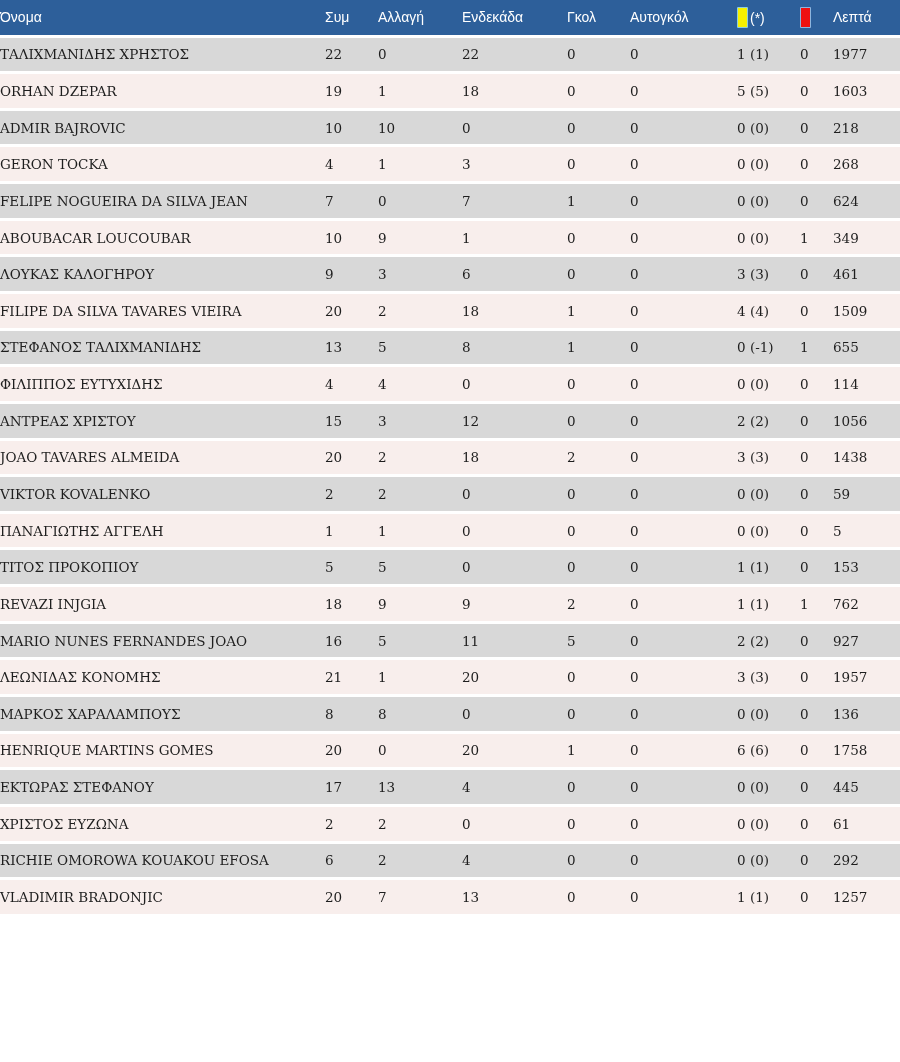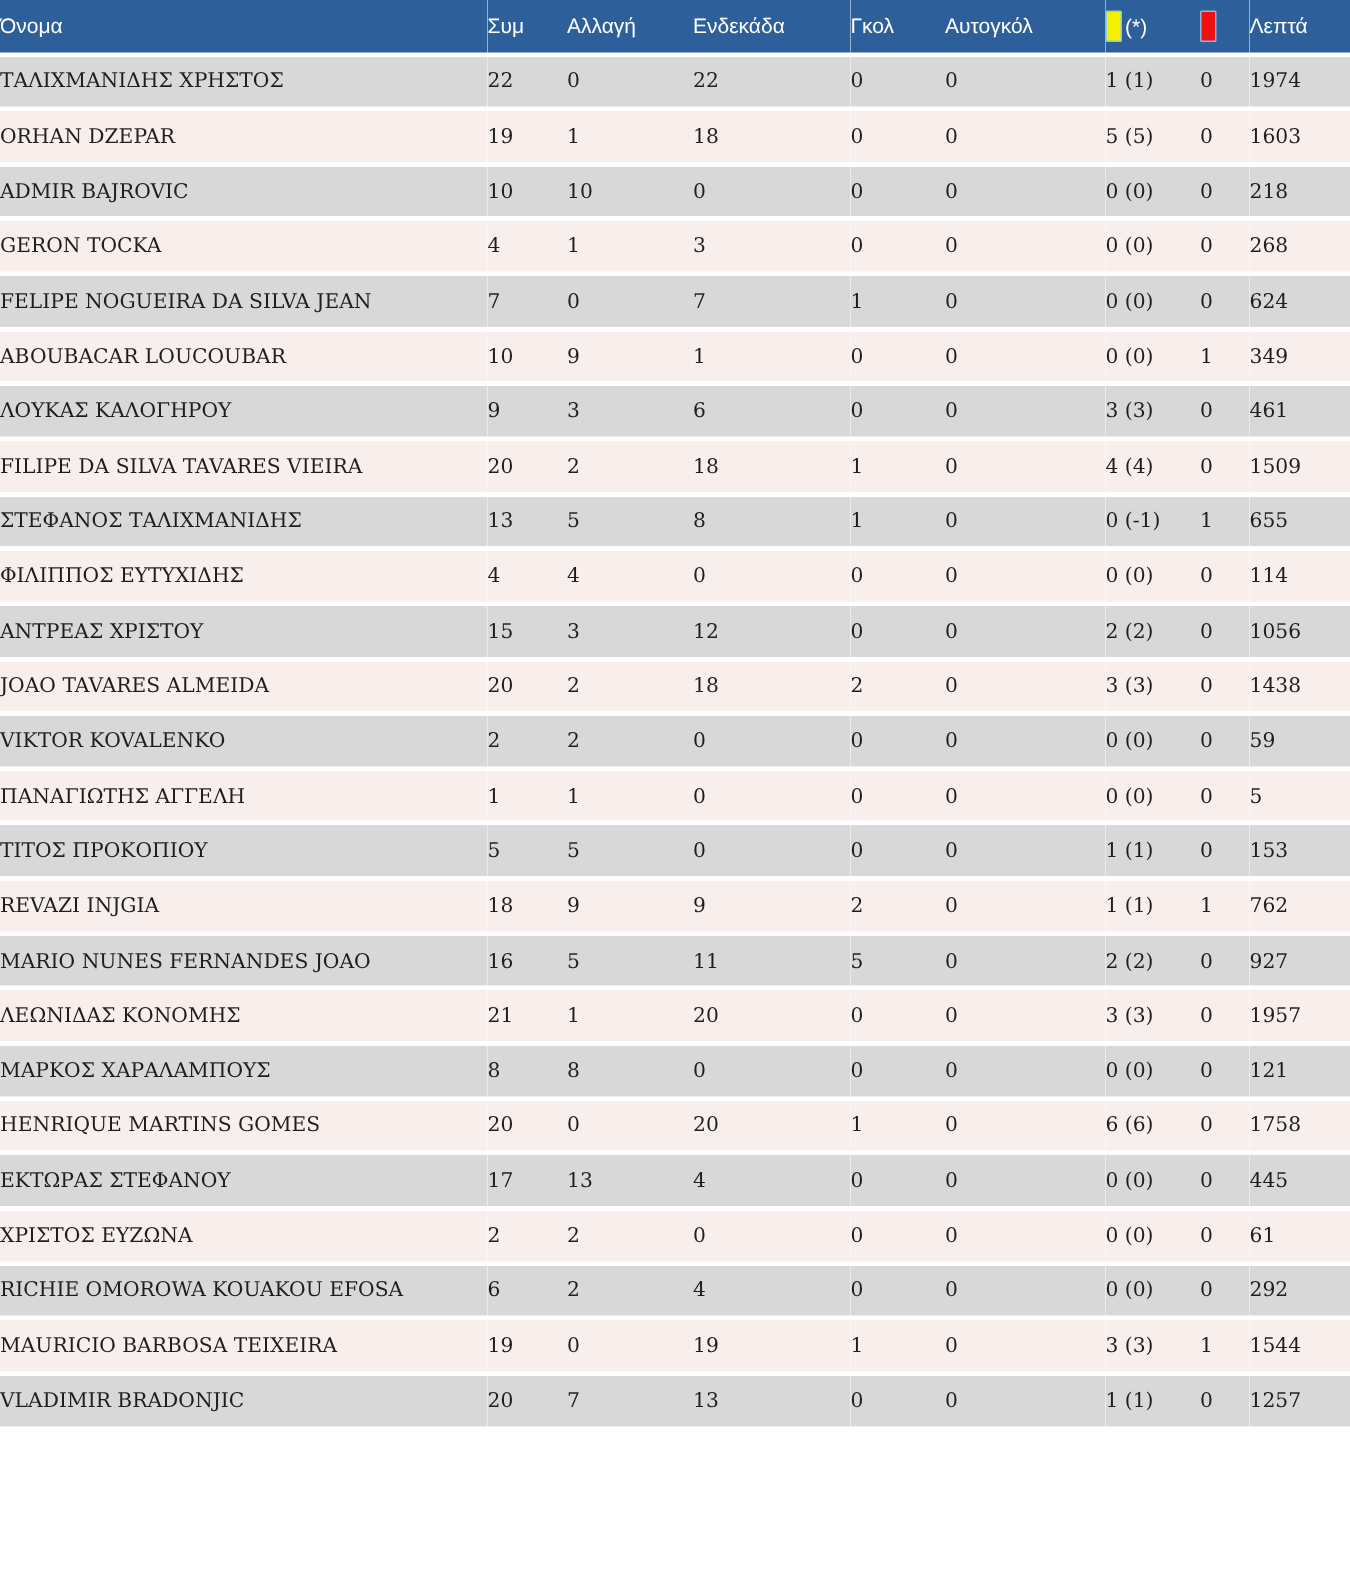--- a/index.html
+++ b/index.html
@@ -91,21 +91,21 @@
   <tbody id="stats-body">
   <tr>
     <td class="c-name">ΤΑΛΙΧΜΑΝΙΔΗΣ ΧΡΗΣΤΟΣ</td>
     <td class="c-num">22</td>
     <td class="c-num">0</td>
     <td class="c-num">22</td>
     <td class="c-num">0</td>
     <td class="c-num">0</td>
     <td class="c-yellow">1 (1)</td>
     <td class="c-num">0</td>
-    <td class="c-num">1974</td>
+    <td class="c-num">1977</td>
   </tr>
 
   <tr>
     <td class="c-name">ORHAN DZEPAR</td>
     <td class="c-num">19</td>
     <td class="c-num">1</td>
     <td class="c-num">18</td>
     <td class="c-num">0</td>
     <td class="c-num">0</td>
     <td class="c-yellow">5 (5)</td>
@@ -308,21 +308,21 @@
 
   <tr>
     <td class="c-name">ΜΑΡΚΟΣ ΧΑΡΑΛΑΜΠΟΥΣ</td>
     <td class="c-num">8</td>
     <td class="c-num">8</td>
     <td class="c-num">0</td>
     <td class="c-num">0</td>
     <td class="c-num">0</td>
     <td class="c-yellow">0 (0)</td>
     <td class="c-num">0</td>
-    <td class="c-num">121</td>
+    <td class="c-num">136</td>
   </tr>
 
 
 
   <tr>
     <td class="c-name">HENRIQUE MARTINS GOMES</td>
     <td class="c-num">20</td>
     <td class="c-num">0</td>
     <td class="c-num">20</td>
     <td class="c-num">1</td>
@@ -361,31 +361,20 @@
     <td class="c-num">6</td>
     <td class="c-num">2</td>
     <td class="c-num">4</td>
     <td class="c-num">0</td>
     <td class="c-num">0</td>
     <td class="c-yellow">0 (0)</td>
     <td class="c-num">0</td>
     <td class="c-num">292</td>
   </tr>
 
-  <tr>
-    <td class="c-name">MAURICIO BARBOSA TEIXEIRA</td>
-    <td class="c-num">19</td>
-    <td class="c-num">0</td>
-    <td class="c-num">19</td>
-    <td class="c-num">1</td>
-    <td class="c-num">0</td>
-    <td class="c-yellow">3 (3)</td>
-    <td class="c-num">1</td>
-    <td class="c-num">1544</td>
-  </tr>
 
   <tr>
     <td class="c-name">VLADIMIR BRADONJIC</td>
     <td class="c-num">20</td>
     <td class="c-num">7</td>
     <td class="c-num">13</td>
     <td class="c-num">0</td>
     <td class="c-num">0</td>
     <td class="c-yellow">1 (1)</td>
     <td class="c-num">0</td>

